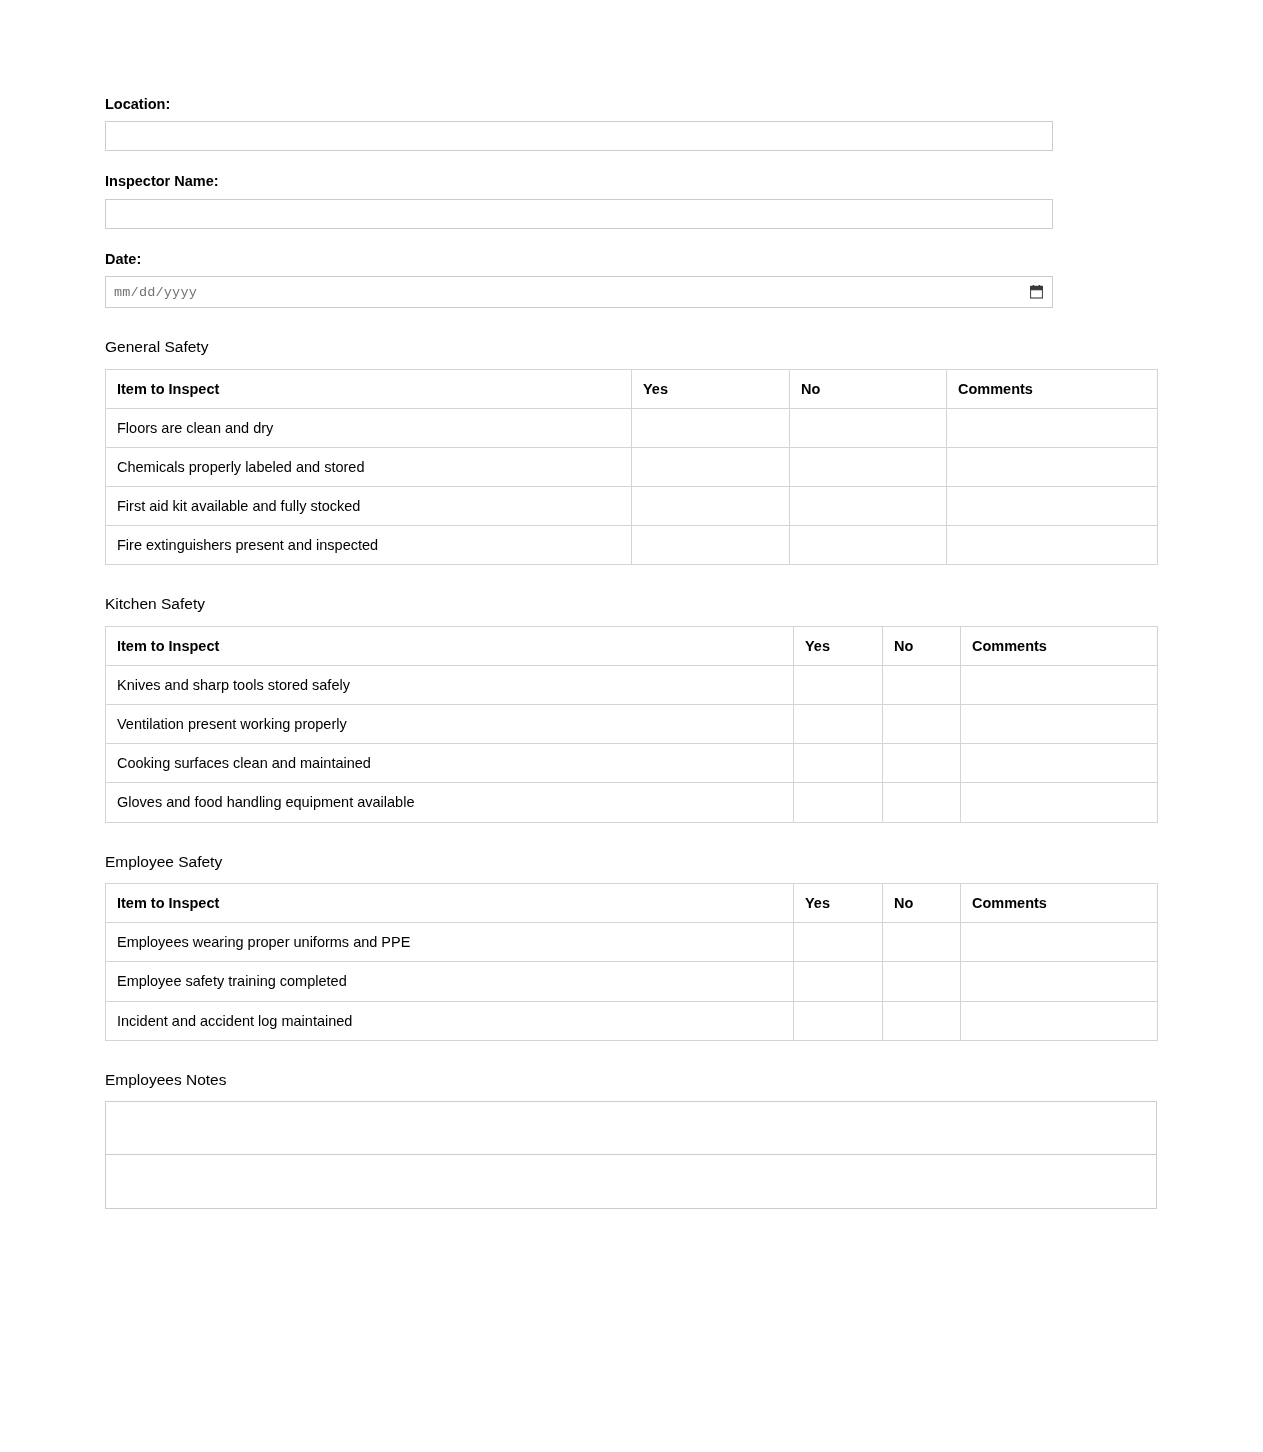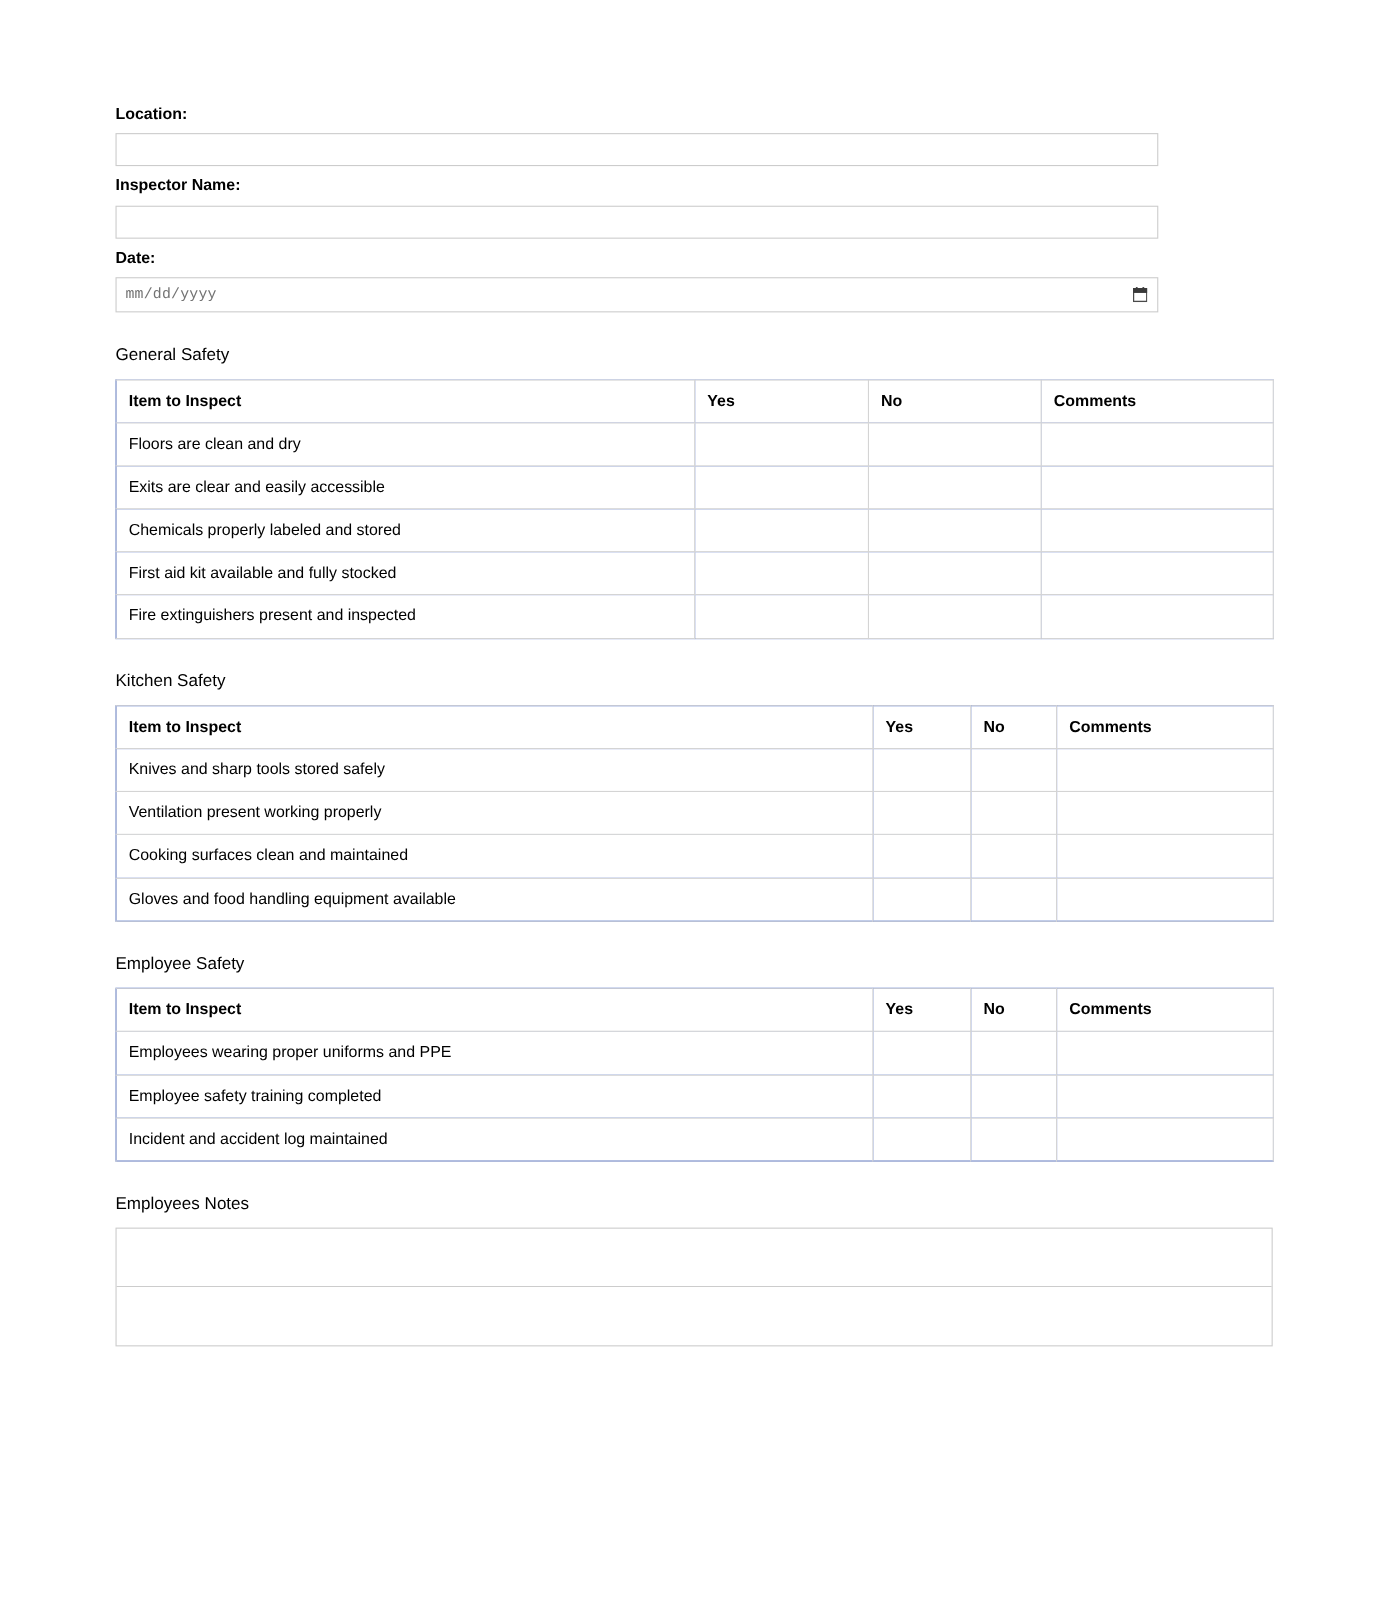--- a/index.html
+++ b/index.html
@@ -23,21 +23,21 @@
   
   .doc-title {
     font-size: 30px;
     font-weight: bold;
     line-height: 1.15;
     margin: 0 0 22px 0;
     letter-spacing: -0.2px;
   }
 
   
-  .field-block { margin-bottom: 10px; }
+  .field-block { margin-bottom: 22px; }
   .field-label {
     display: block;
     font-size: 14.5px;
     font-weight: bold;
     margin-bottom: 8px;
     line-height: 1.2;
   }
   .text-input {
     display: block;
     width: 948px;
@@ -95,21 +95,21 @@
     font-weight: normal;
     margin: 30px 0 12px 0;
     line-height: 1.2;
   }
 
   
   table.checklist {
     border-collapse: collapse;
     width: 1052px;
     table-layout: fixed;
-    background: #1d4ed8;
+    background: #5eead4;
     margin-bottom: 4px;
   }
   table.checklist th,
   table.checklist td {
     border: 1px solid #d4d4d4;
     text-align: left;
     vertical-align: middle;
     padding: 10px 11px;
     font-size: 14.5px;
     line-height: 1.25;
@@ -203,26 +203,20 @@
       </tr>
     </thead>
     <tbody>
       <tr>
         <td>Floors are clean and dry</td>
         <td></td>
         <td></td>
         <td></td>
       </tr>
       <tr>
-        <td>Exits are clear and easily accessible</td>
-        <td></td>
-        <td></td>
-        <td></td>
-      </tr>
-      <tr>
         <td>Chemicals properly labeled and stored</td>
         <td></td>
         <td></td>
         <td></td>
       </tr>
       <tr>
         <td>First aid kit available and fully stocked</td>
         <td></td>
         <td></td>
         <td></td>

